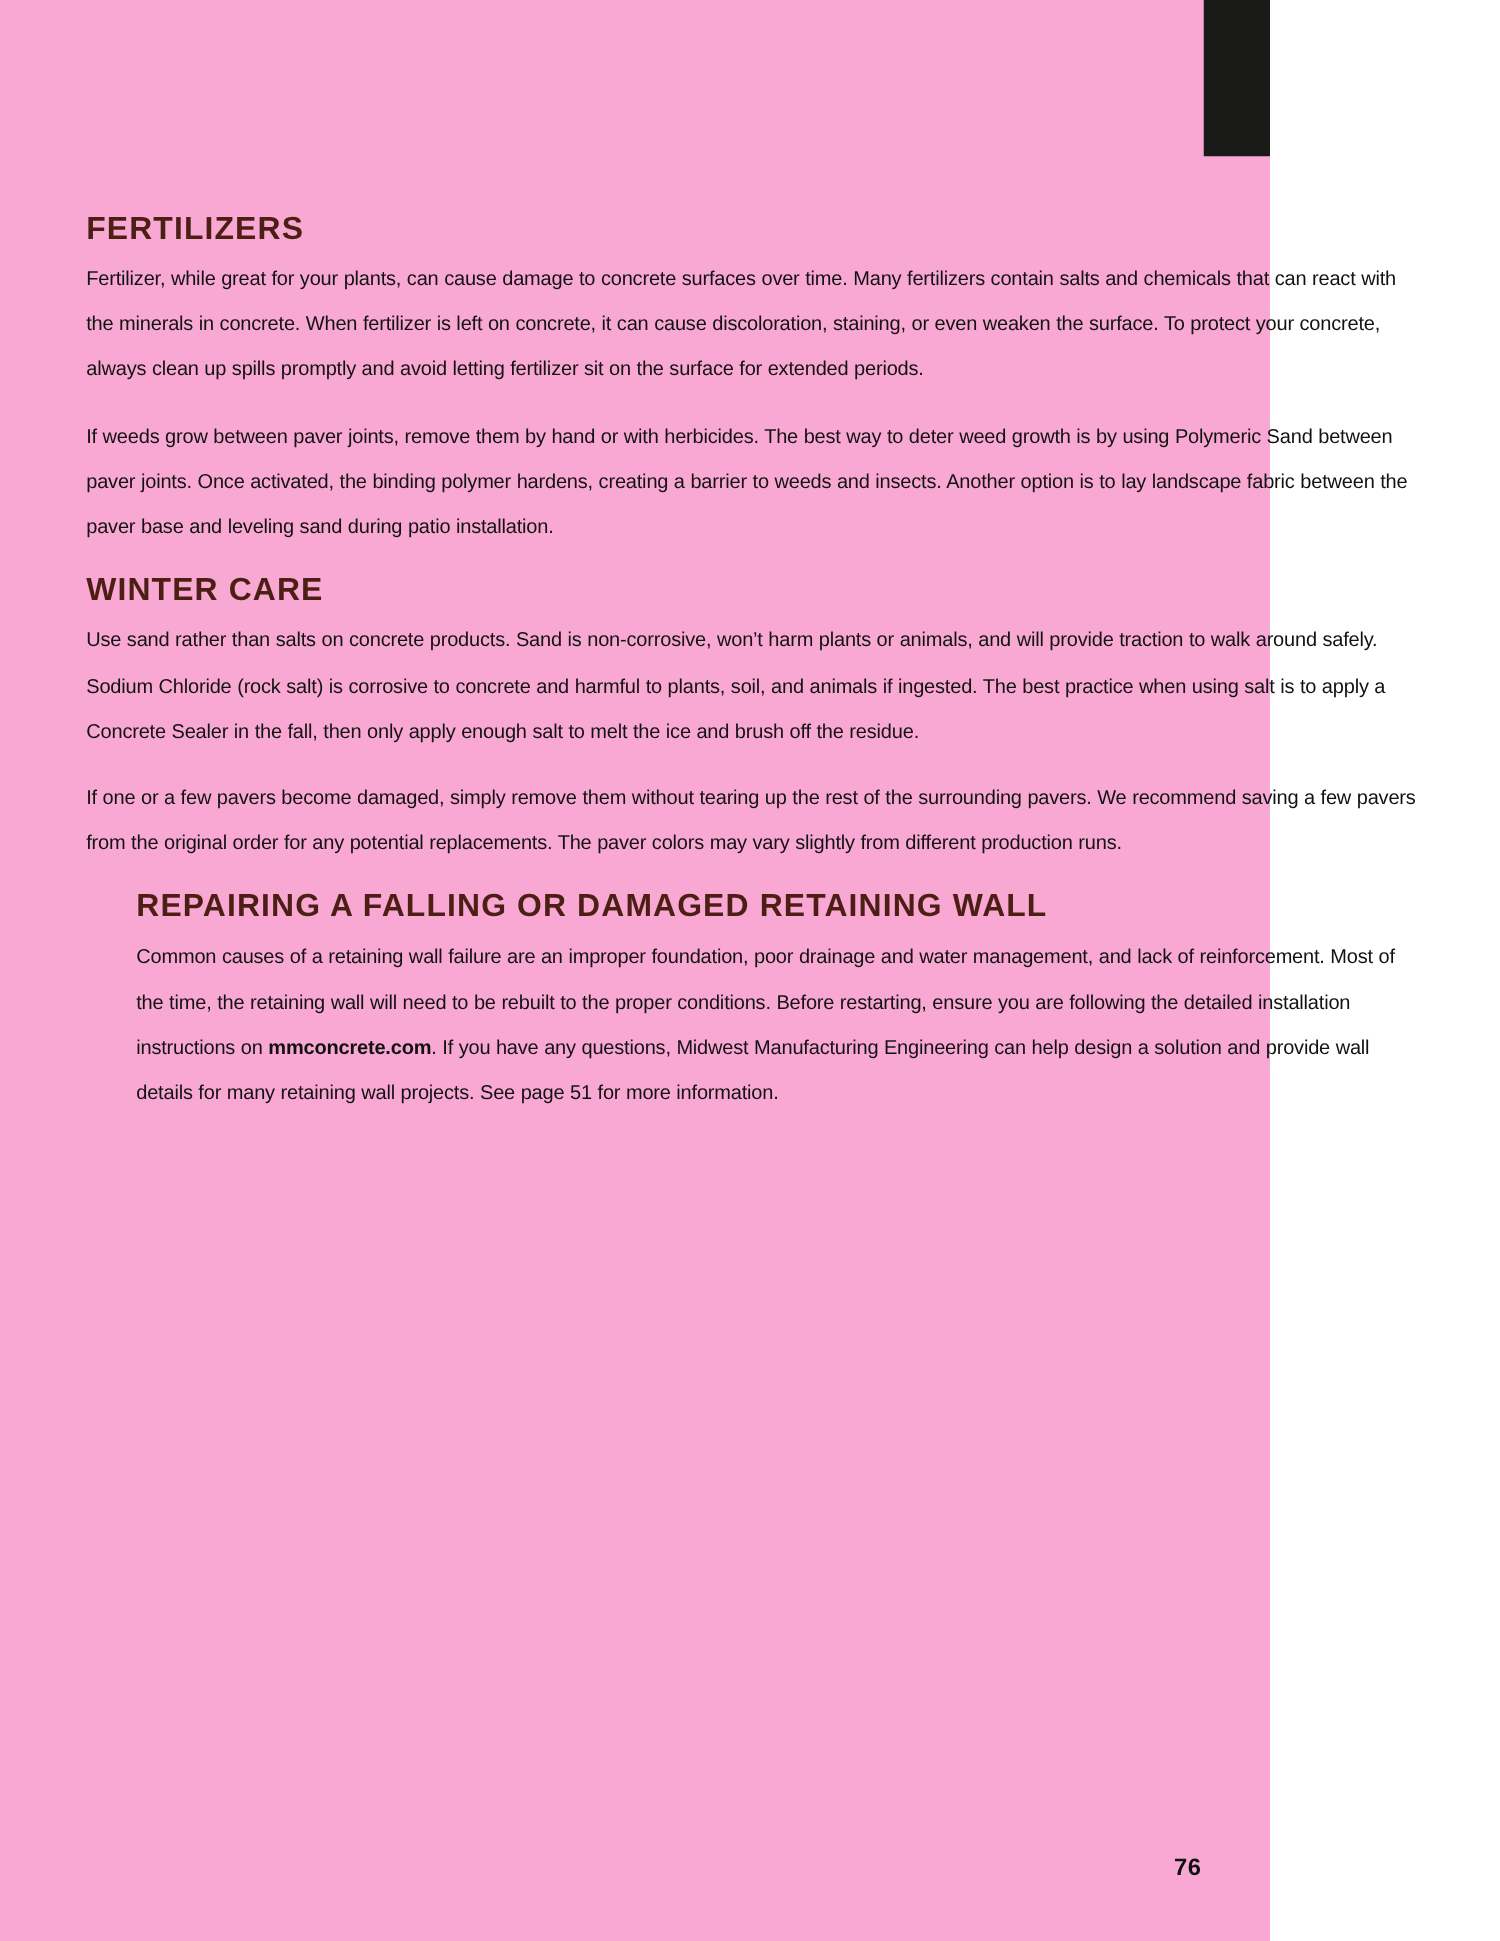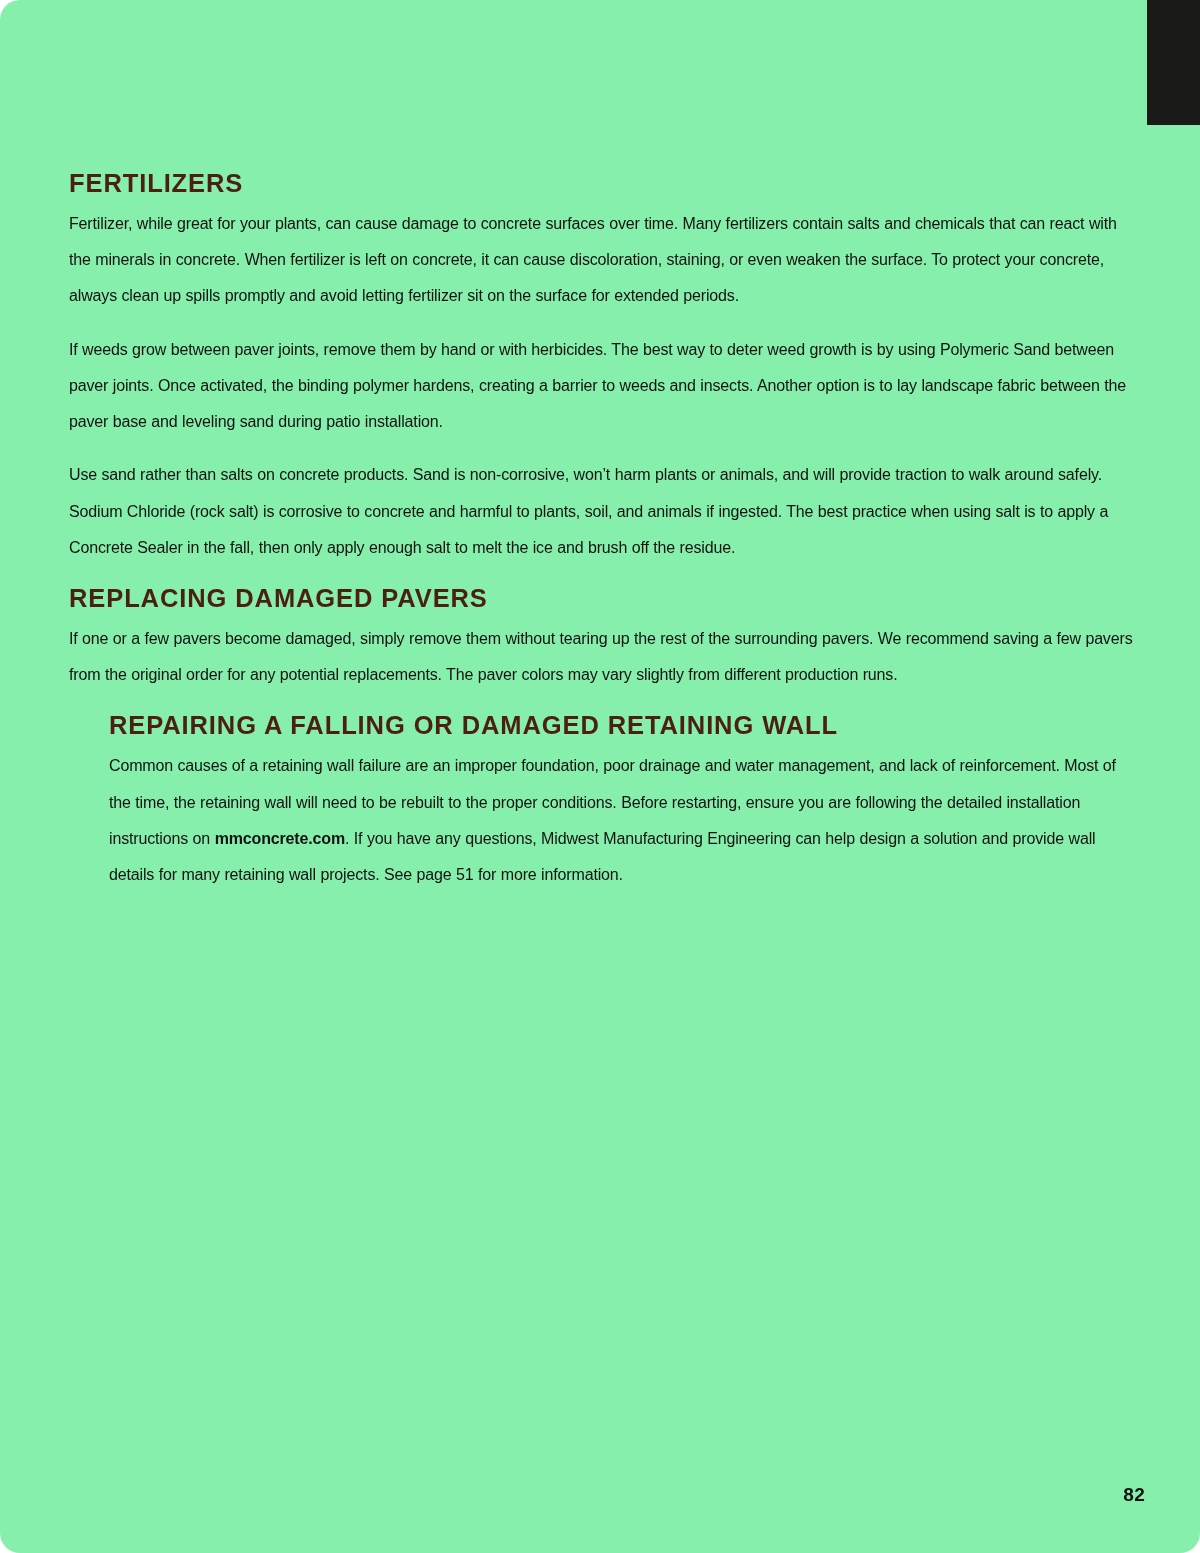--- a/index.html
+++ b/index.html
@@ -11,24 +11,23 @@
     width: 1200px;
     height: 1553px;
     background: #ffffff;
     font-family: "Liberation Sans", sans-serif;
     position: relative;
     overflow: hidden;
   }
 
   .page {
     position: relative;
-    width: 1200px;
+    width: 1016px;
     height: 1553px;
-    background: #86efac;
-    border-radius: 20px;
+    background: #f9a8d4;
   }
 
   
   .corner-block {
     position: absolute;
     top: 0;
     right: 0;
     width: 53px;
     height: 125px;
     background: #1a1a18;
@@ -98,30 +97,30 @@
     <section class="section">
       <h2 class="section-heading">FERTILIZERS</h2>
       <p class="section-body">Fertilizer, while great for your plants, can cause damage to concrete surfaces over time. Many fertilizers contain salts and chemicals that can react with the minerals in concrete. When fertilizer is left on concrete, it can cause discoloration, staining, or even weaken the surface. To protect your concrete, always clean up spills promptly and avoid letting fertilizer sit on the surface for extended periods.</p>
     </section>
 
     <section class="section">
       <p class="section-body">If weeds grow between paver joints, remove them by hand or with herbicides. The best way to deter weed growth is by using Polymeric Sand between paver joints. Once activated, the binding polymer hardens, creating a barrier to weeds and insects. Another option is to lay landscape fabric between the paver base and leveling sand during patio installation.</p>
     </section>
 
     <section class="section">
+      <h2 class="section-heading">WINTER CARE</h2>
       <p class="section-body">Use sand rather than salts on concrete products. Sand is non-corrosive, won’t harm plants or animals, and will provide traction to walk around safely. Sodium Chloride (rock salt) is corrosive to concrete and harmful to plants, soil, and animals if ingested. The best practice when using salt is to apply a Concrete Sealer in the fall, then only apply enough salt to melt the ice and brush off the residue.</p>
     </section>
 
     <section class="section">
-      <h2 class="section-heading">REPLACING DAMAGED PAVERS</h2>
       <p class="section-body">If one or a few pavers become damaged, simply remove them without tearing up the rest of the surrounding pavers. We recommend saving a few pavers from the original order for any potential replacements. The paver colors may vary slightly from different production runs.</p>
     </section>
 
     <section class="section">
       <h2 class="section-heading">REPAIRING A FALLING OR DAMAGED RETAINING WALL</h2>
       <p class="section-body"><span>Common causes of a retaining wall failure are an improper foundation, poor drainage and water management, and lack of reinforcement. Most of the time, the retaining wall will need to be rebuilt to the proper conditions. Before restarting, ensure you are following the detailed installation instructions on </span><span class="em-link">mmconcrete.com</span><span>. If you have any questions, Midwest Manufacturing Engineering can help design a solution and provide wall details for many retaining wall projects. See page 51 for more information.</span></p>
     </section>
 
   </div>
 
-  <div class="page-number">82</div>
+  <div class="page-number">76</div>
 
 </div>
 
 </body></html>

